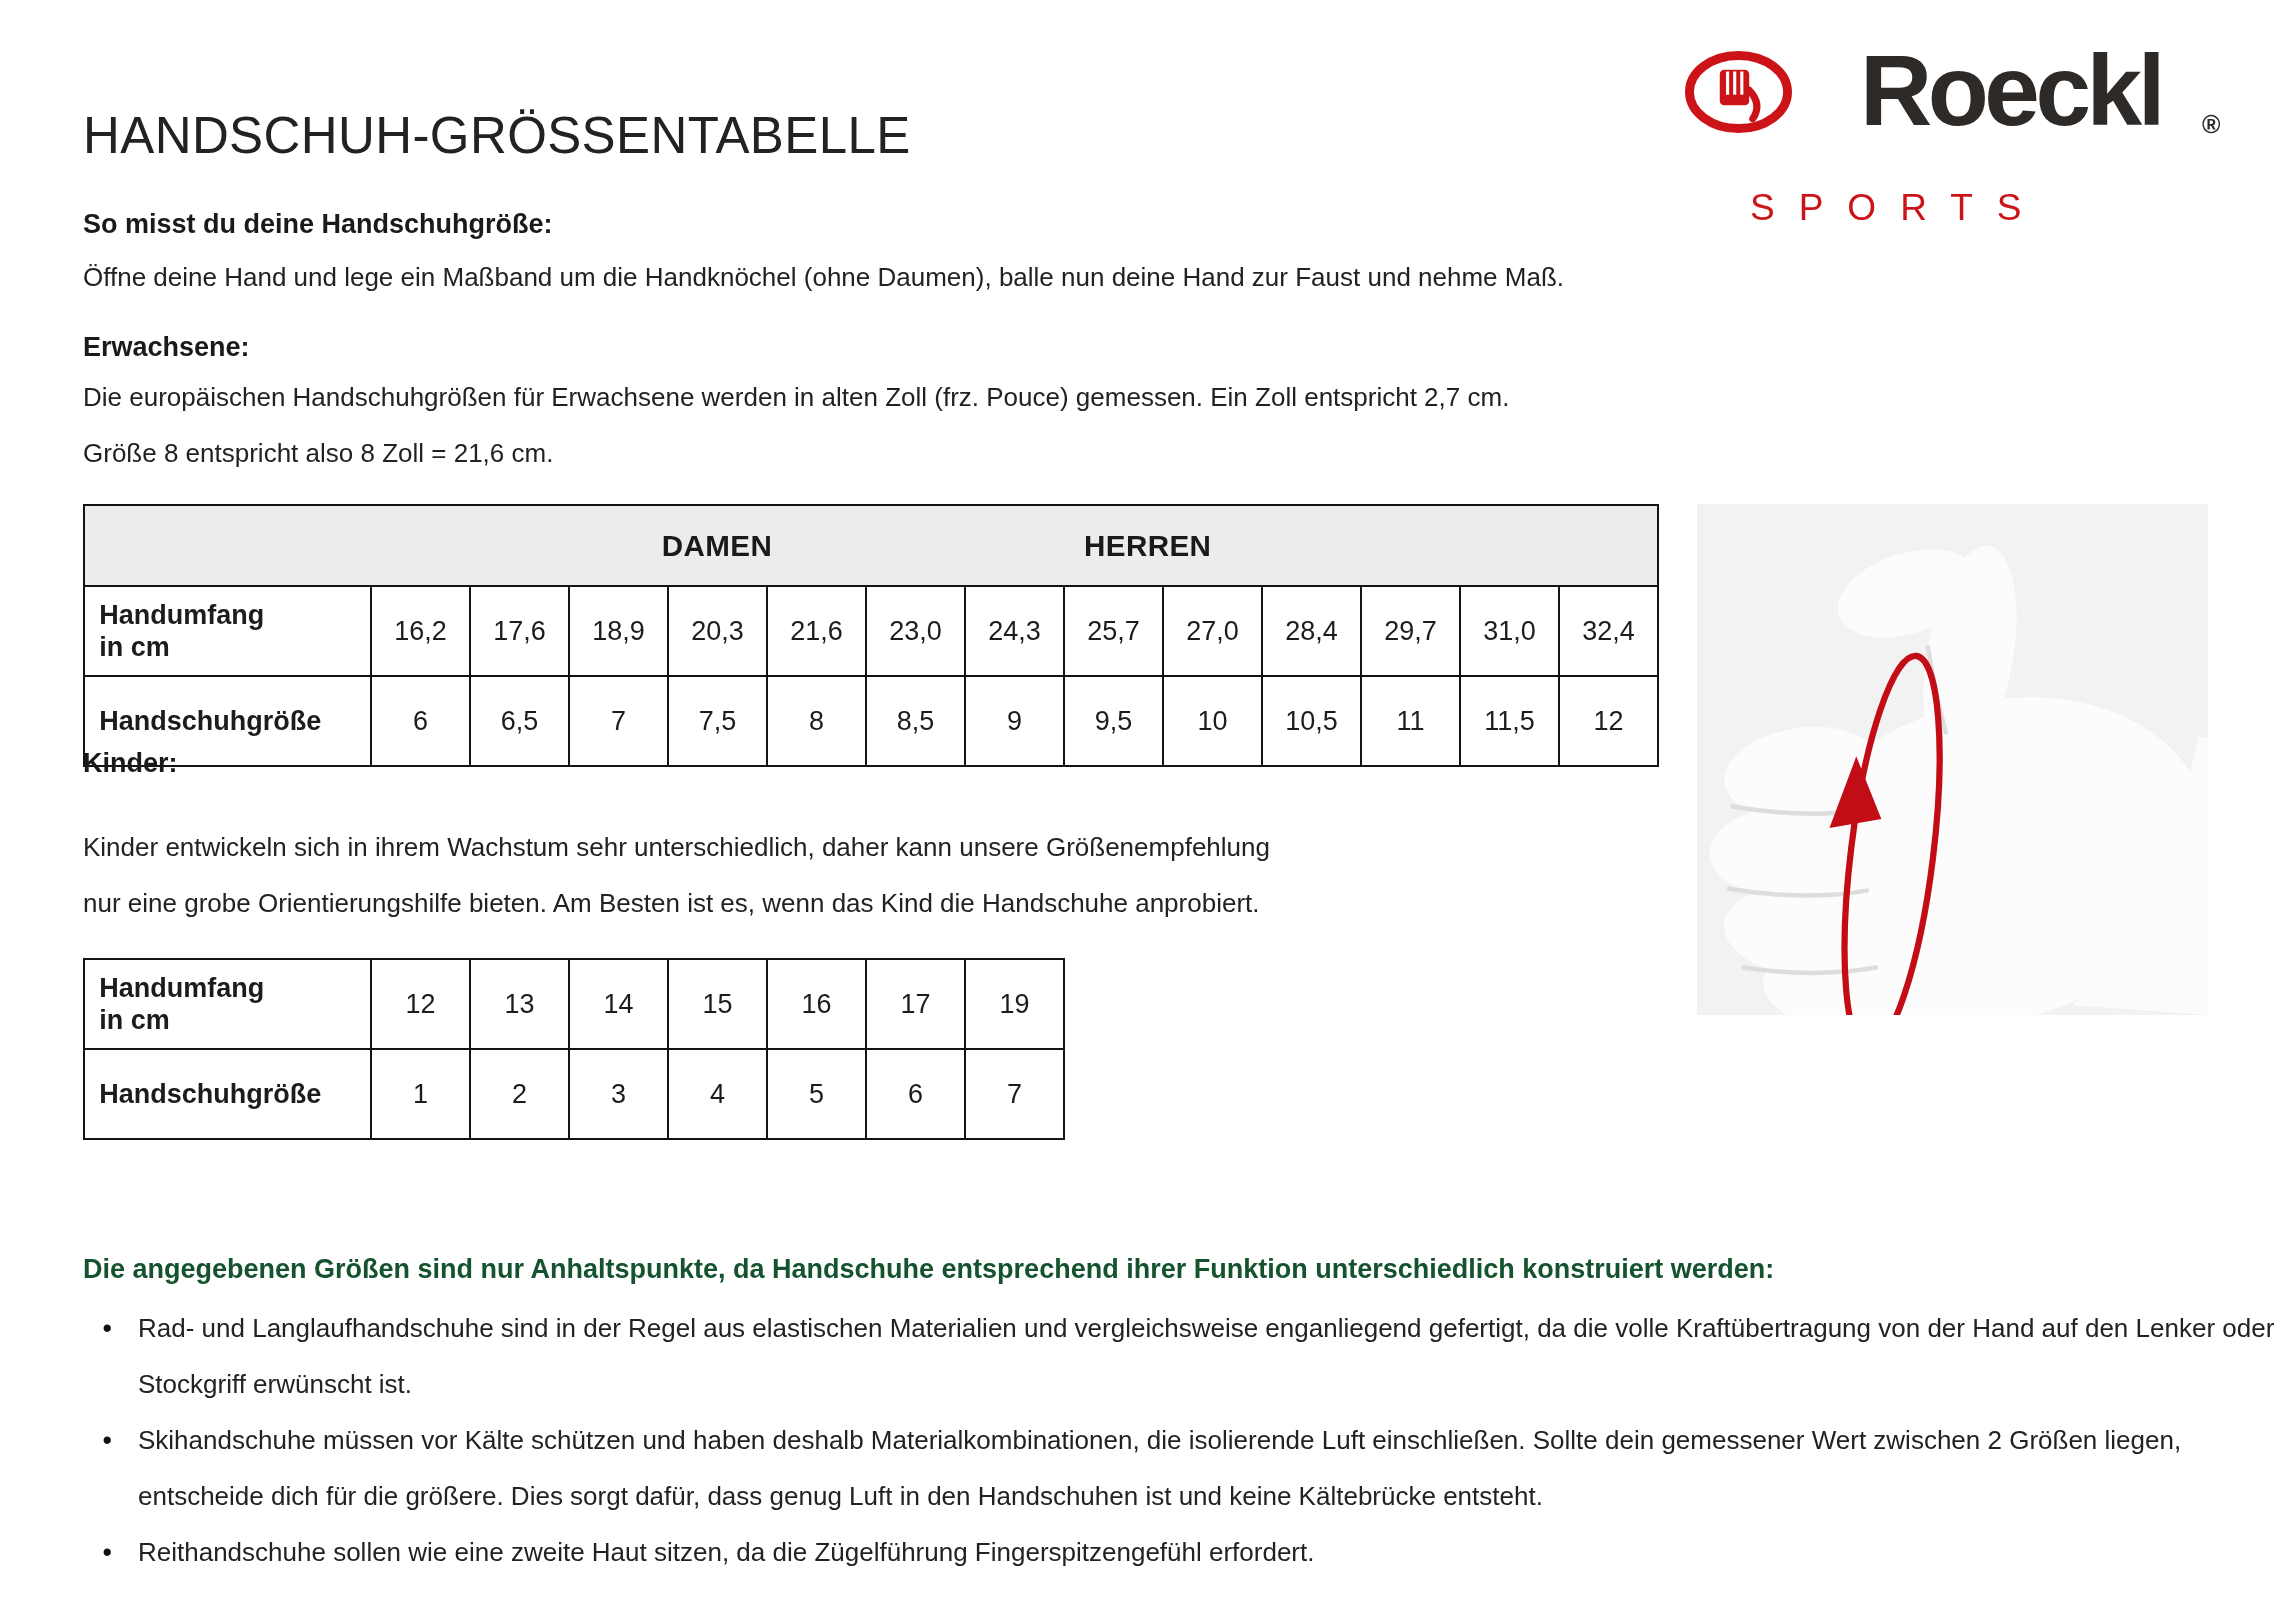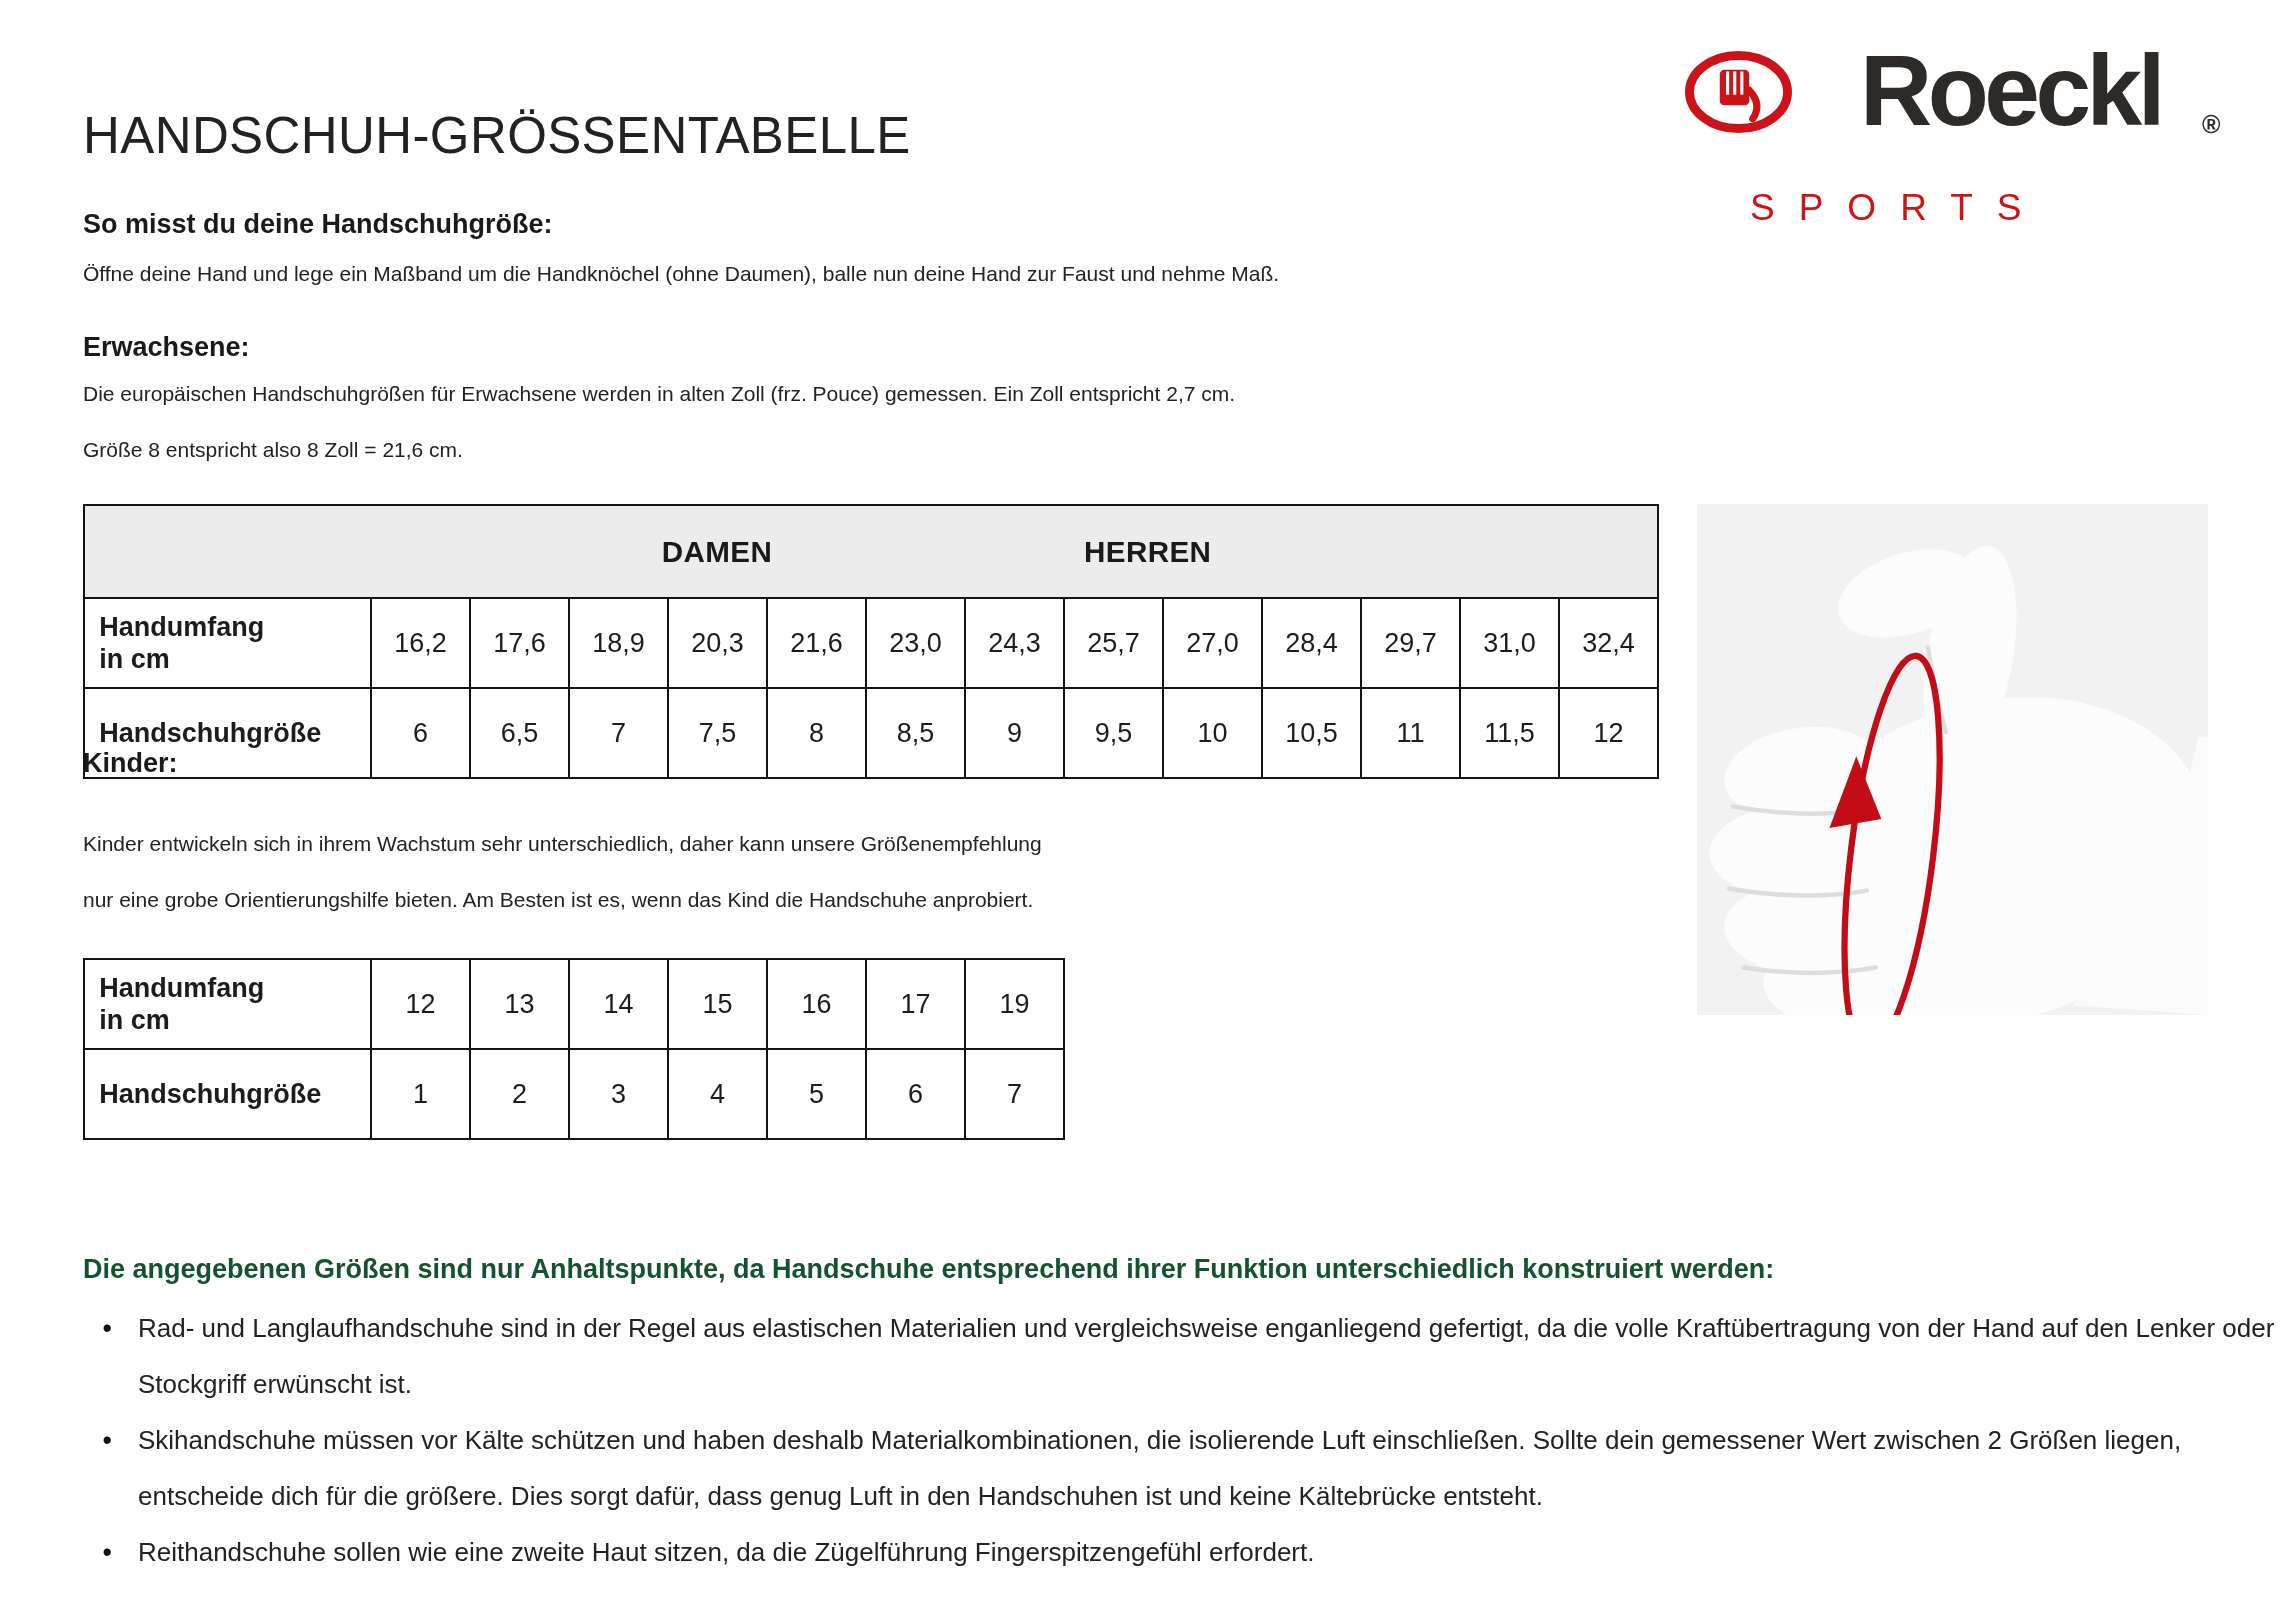--- a/index.html
+++ b/index.html
@@ -13,26 +13,26 @@
   .logo { position:absolute; left:1684px; top:38px; width:564px; height:152px; }
   .logo-emblem { position:absolute; left:0; top:12.5px; }
   .logo-word { position:absolute; left:176px; top:1.8px; font-size:100px; font-weight:700;
                letter-spacing:-4.5px; color:#2d2a27; line-height:1; }
   .logo-reg { position:absolute; left:518px; top:72px; font-size:25px; font-weight:700; color:#2d2a27; }
   .logo-sub { position:absolute; left:66px; top:113px; font-size:37px; font-weight:400;
               letter-spacing:24px; color:#cc1418;margin-top:36px; }
 
   
   .h-bold { position:absolute; left:83px; font-size:27px; font-weight:700; color:#1a1a1a; white-space:nowrap; }
-  .body-line { position:absolute; left:83px; font-size:21px; color:#222; white-space:nowrap; }
+  .body-line { position:absolute; left:83px; font-size:26px; color:#222; white-space:nowrap; }
 
   
   table { border-collapse:collapse; table-layout:fixed; background:#fff; }
   td { border:2.7px solid #141414; font-size:27px; color:#1c1c1c; text-align:center; vertical-align:middle; }
-  .thead-cell { height:93px; background:#ececec; position:relative; }
+  .thead-cell { height:81px; background:#ececec; position:relative; }
   .group-label { position:absolute; top:50%; transform:translate(-50%,-50%); font-weight:700;
                  font-size:29.6px; letter-spacing:0.4px; color:#1a1a1a; white-space:nowrap; }
   .row-cells td { height:90px; }
   td.rowlabel { text-align:left; padding-left:14.3px; font-weight:700; font-size:27px; line-height:1.2; }
   .tbl-adult { position:absolute; left:83px; top:504px; }
   .tbl-kids  { position:absolute; left:83px; top:958px; }
 
   
   .hand-figure { position:absolute; left:1697px; top:504px; width:511px; height:511px; background:#f2f2f2; }
 

